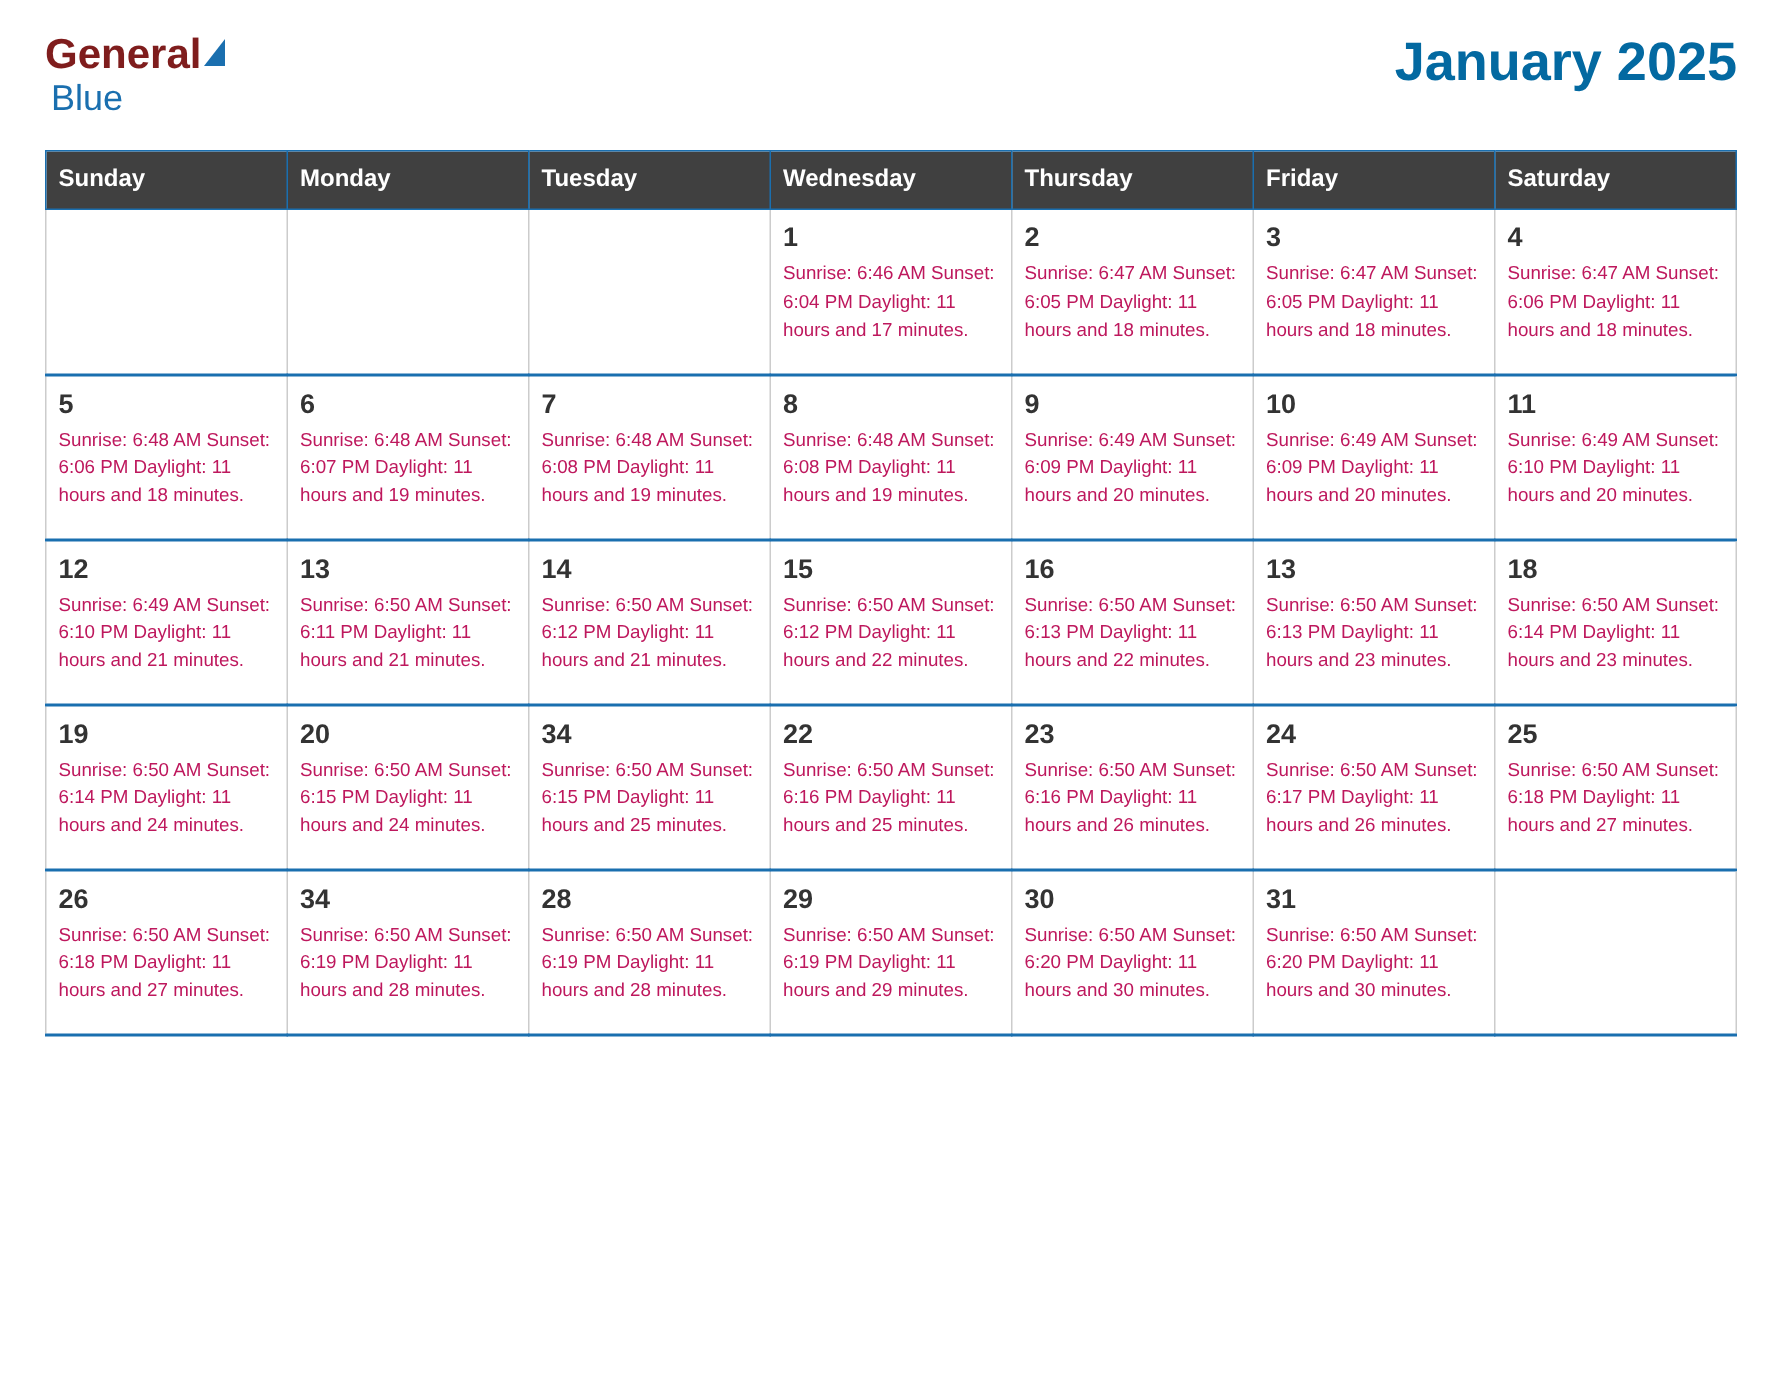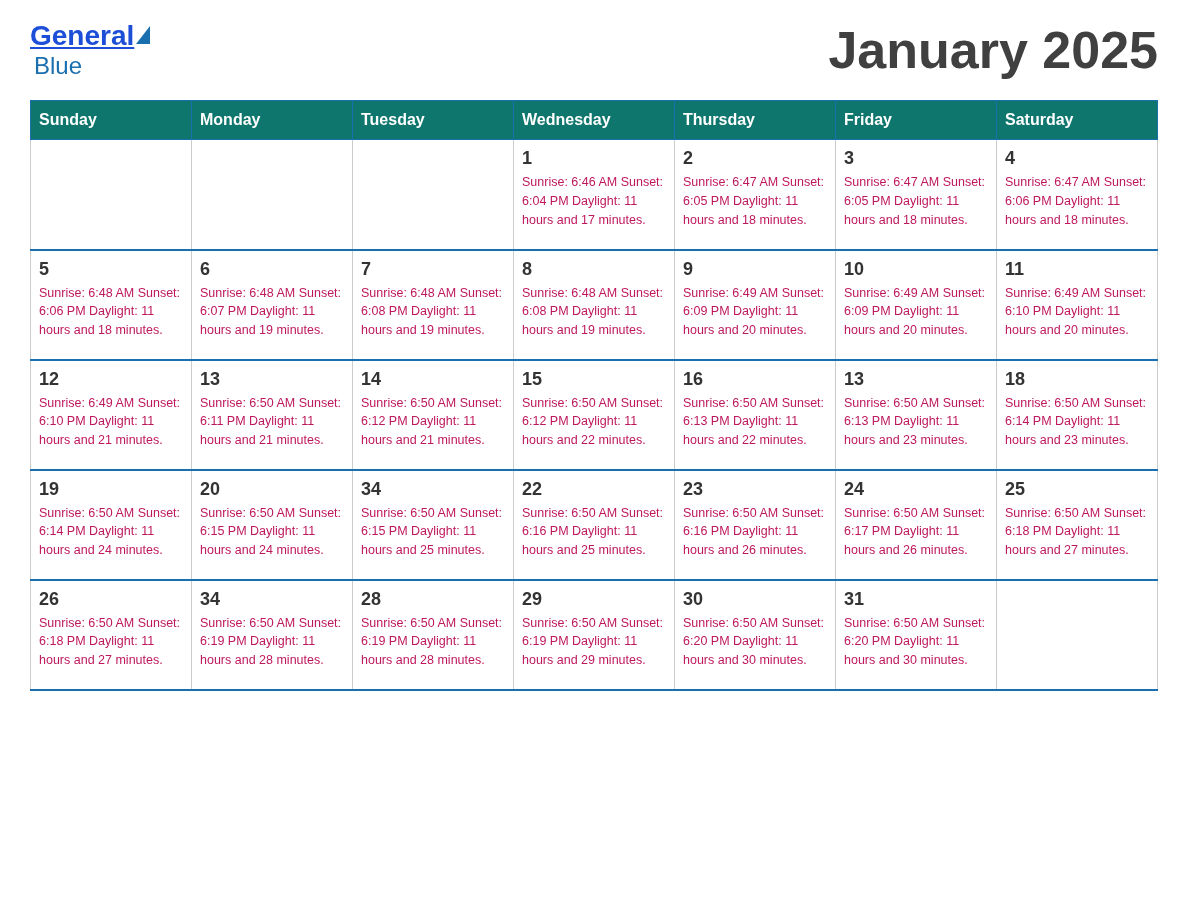--- a/index.html
+++ b/index.html
@@ -21,50 +21,50 @@
       flex-direction: column;
       align-items: flex-start;
     }
     .logo-text {
       display: flex;
       align-items: center;
       font-size: 28px;
       font-weight: bold;
       color: #333;
     }
-    .logo-general { color: #1d4ed8; text-decoration: underline; }
+    .logo-general { color: #7f1d1d; }
     .logo-blue { color: #1a6faf; }
     .logo-triangle {
       width: 0;
       height: 0;
       border-left: 14px solid transparent;
       border-bottom: 18px solid #1a6faf;
       margin-left: 2px;
       margin-bottom: 2px;
     }
     .title-block {
       text-align: right;
     }
     .month-title {
-      font-size: 52px;
+      font-size: 36px;
       font-weight: bold;
-      color: #404040;
+      color: #0369a1;
     }
     .location-subtitle {
       font-size: 22px;
       color: #555;
       margin-top: 4px;
     }
     .calendar-table {
       width: 100%;
       border-collapse: collapse;
       table-layout: fixed;
     }
     .calendar-table thead tr th {
-      background-color: #0f766e;
+      background-color: #404040;
       color: #fff;
       font-size: 16px;
       font-weight: bold;
       padding: 10px 8px;
       text-align: left;
       border: 1px solid #1a6faf;
     }
     .calendar-table tbody tr td {
       vertical-align: top;
       padding: 8px 8px;

